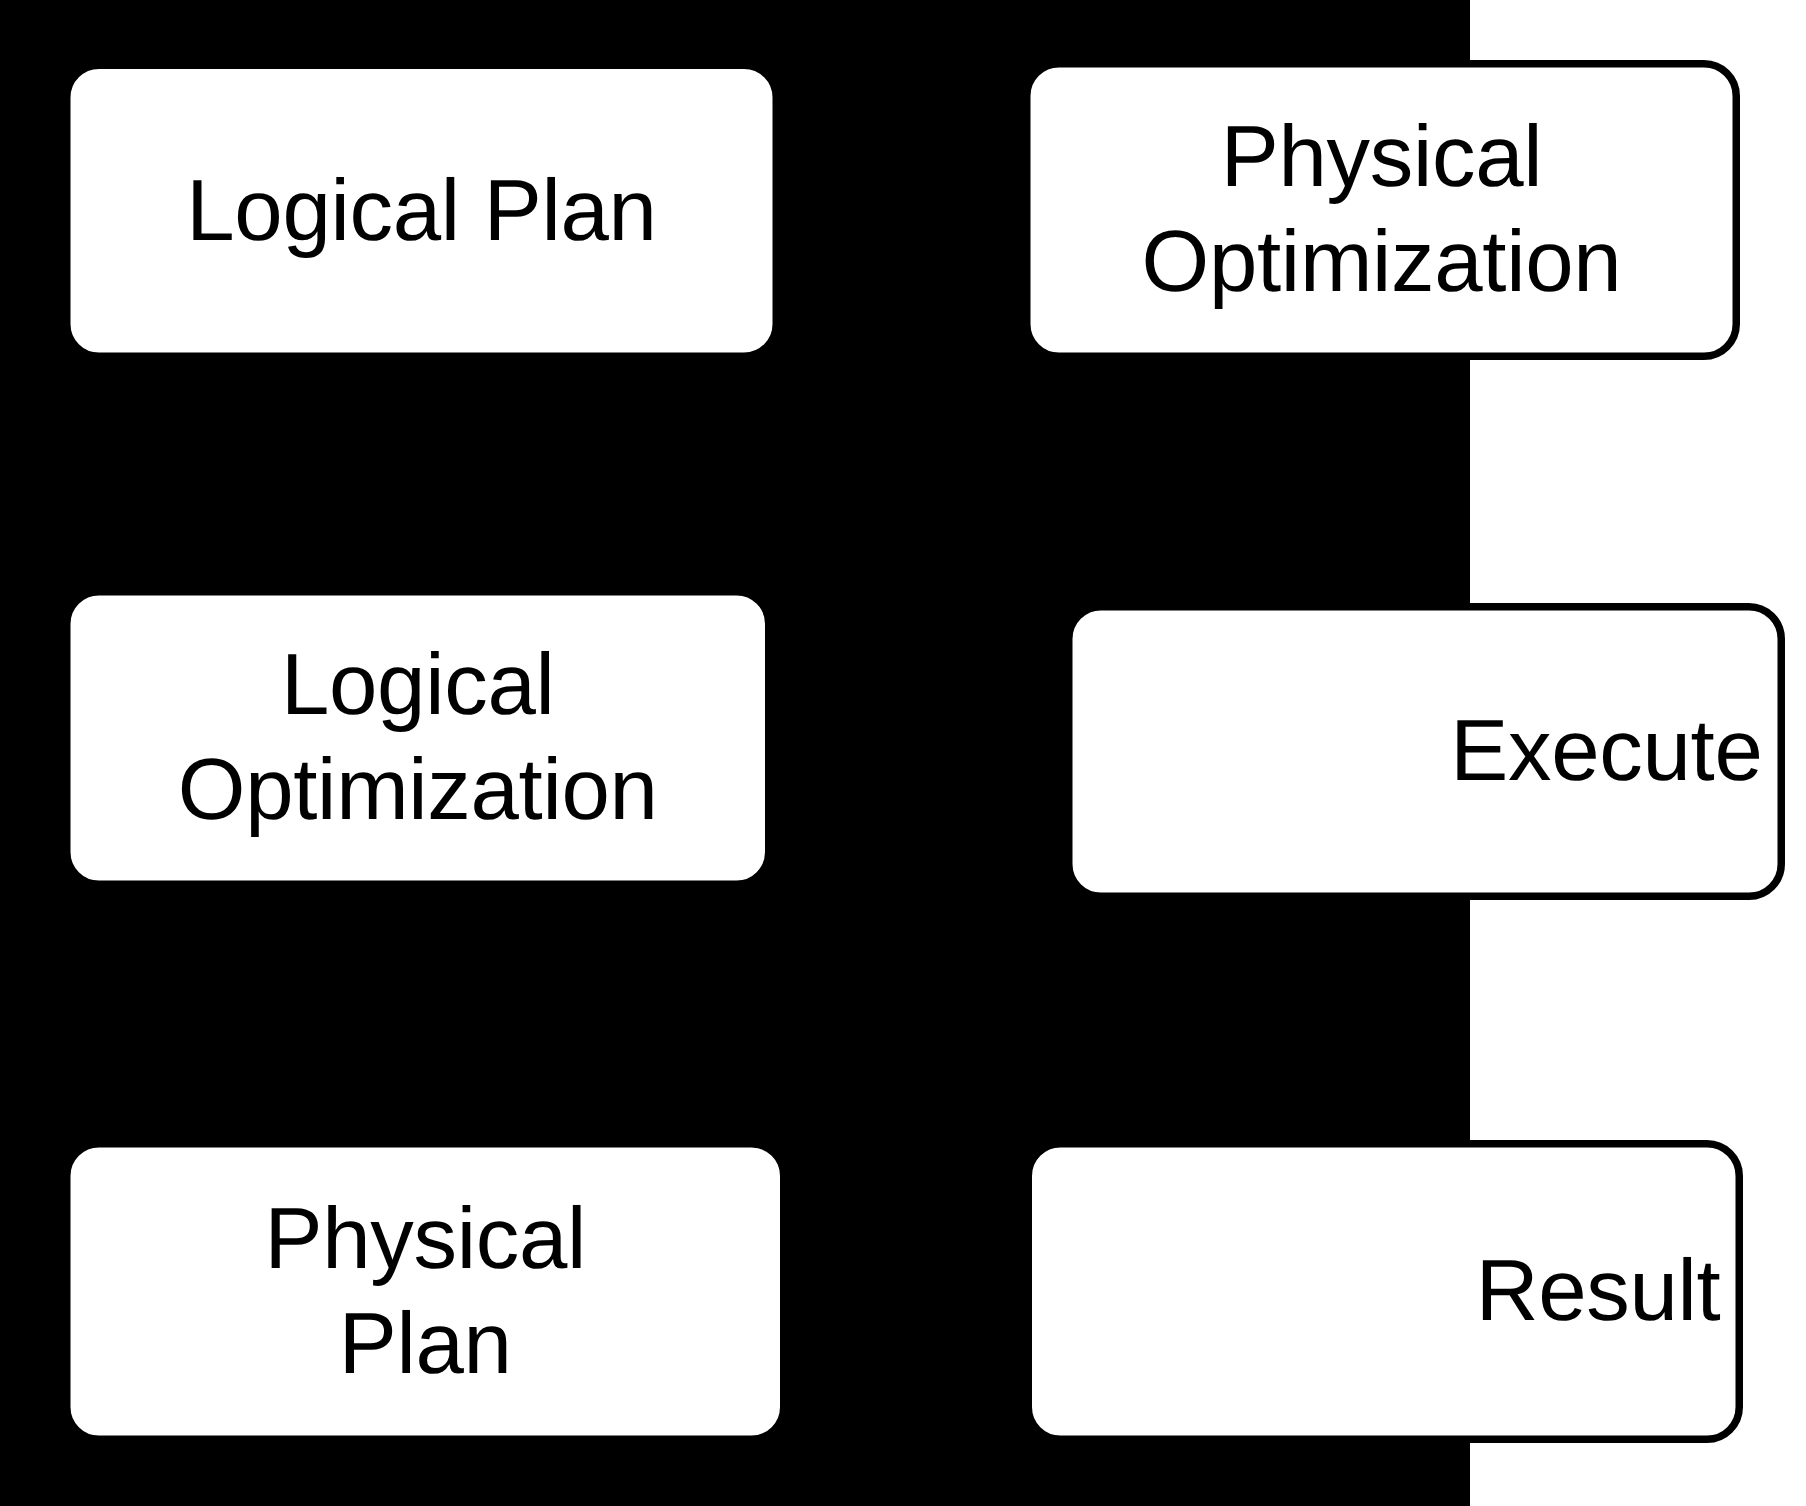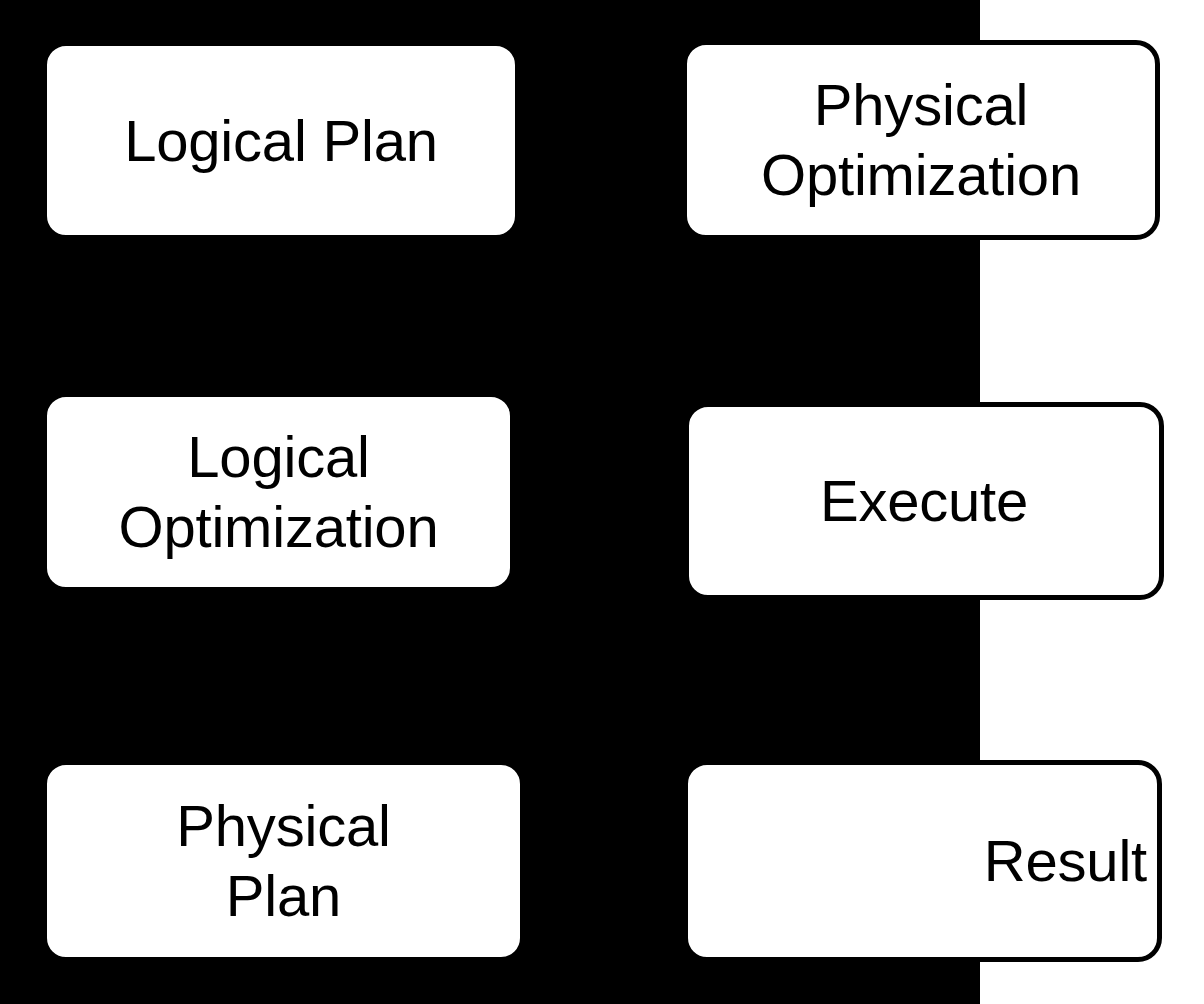--- a/index.html
+++ b/index.html
@@ -106,21 +106,21 @@
   <div class="node-box" style="left:42px; top:760px; width:483px; height:202px;">
     <span class="node-label">Physical
 Plan</span>
   </div>
 
   <div class="node-box" style="left:682px; top:40px; width:478px; height:200px;">
     <span class="node-label">Physical
 Optimization</span>
   </div>
 
-  <div class="node-box" style="left:684px; top:402px; width:480px; height:198px;">
+  <div class="node-box" style="left:710px; top:402px; width:480px; height:198px;justify-content:flex-end;">
     <span class="node-label">Execute</span>
   </div>
 
   <div class="node-box" style="left:683px; top:760px; width:479px; height:202px;justify-content:flex-end;">
     <span class="node-label">Result</span>
   </div>
 
 </div>
 
 </body></html>

